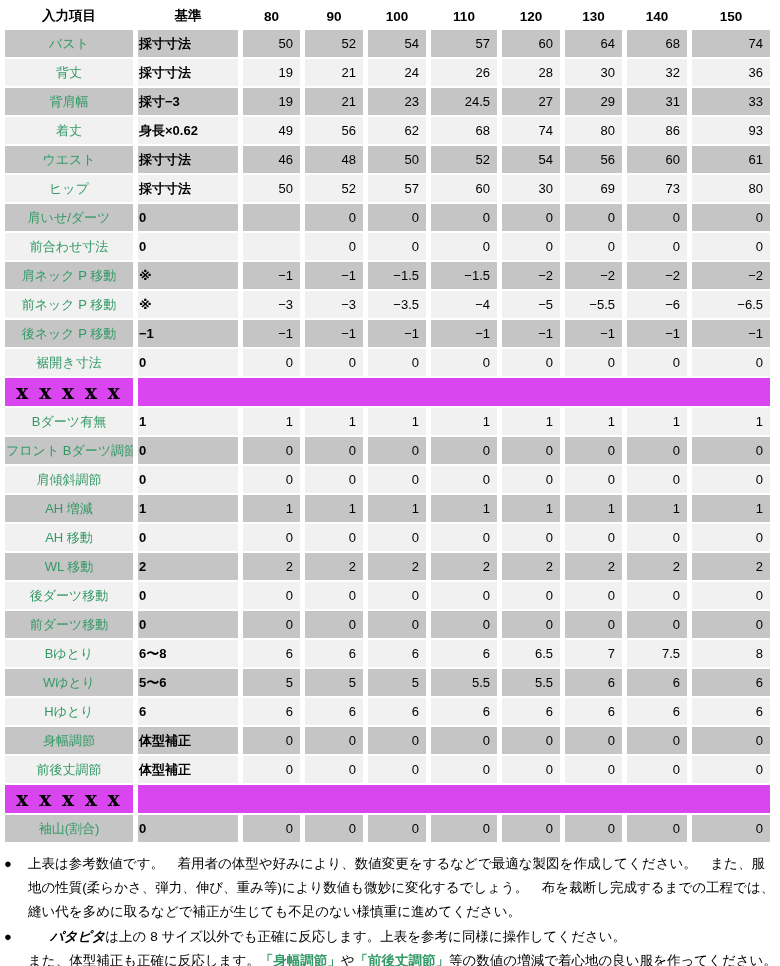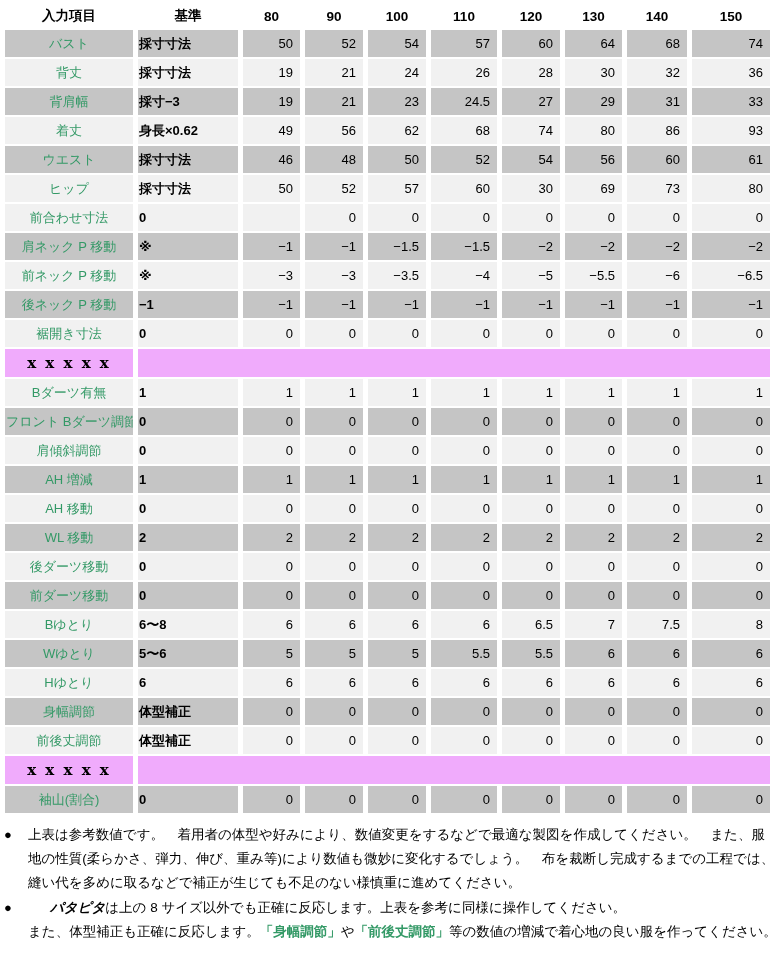--- a/index.html
+++ b/index.html
@@ -39,24 +39,24 @@
   td.base{
     font-weight:bold;
     text-align:left;
     padding-right:7px;
   }
   td.val{
     text-align:right;
     padding-right:7px;
   }
   tr.sep td{
-    background:#f0abfc;
+    background:#d946ef;
     font-family:"DejaVu Serif","Liberation Serif",serif;
     font-weight:bold;
-    font-size:15px;
+    font-size:20px;
     text-align:center;
     height:26px;
     letter-spacing:2px;
   }
   .notes{
     margin-top:8px;
     padding:0 2px 8px 4px;
   }
   .note{
     display:flex;
@@ -168,20 +168,32 @@
         <td class="base">採寸寸法</td>
         <td class="val">50</td>
         <td class="val">52</td>
         <td class="val">57</td>
         <td class="val">60</td>
         <td class="val">30</td>
         <td class="val">69</td>
         <td class="val">73</td>
         <td class="val">80</td>
       </tr>
+      <tr class="dark">
+        <td class="lab">肩いせ/ダーツ</td>
+        <td class="base">0</td>
+        <td class="val"></td>
+        <td class="val">0</td>
+        <td class="val">0</td>
+        <td class="val">0</td>
+        <td class="val">0</td>
+        <td class="val">0</td>
+        <td class="val">0</td>
+        <td class="val">0</td>
+      </tr>
       <tr class="light">
         <td class="lab">前合わせ寸法</td>
         <td class="base">0</td>
         <td class="val"></td>
         <td class="val">0</td>
         <td class="val">0</td>
         <td class="val">0</td>
         <td class="val">0</td>
         <td class="val">0</td>
         <td class="val">0</td>

